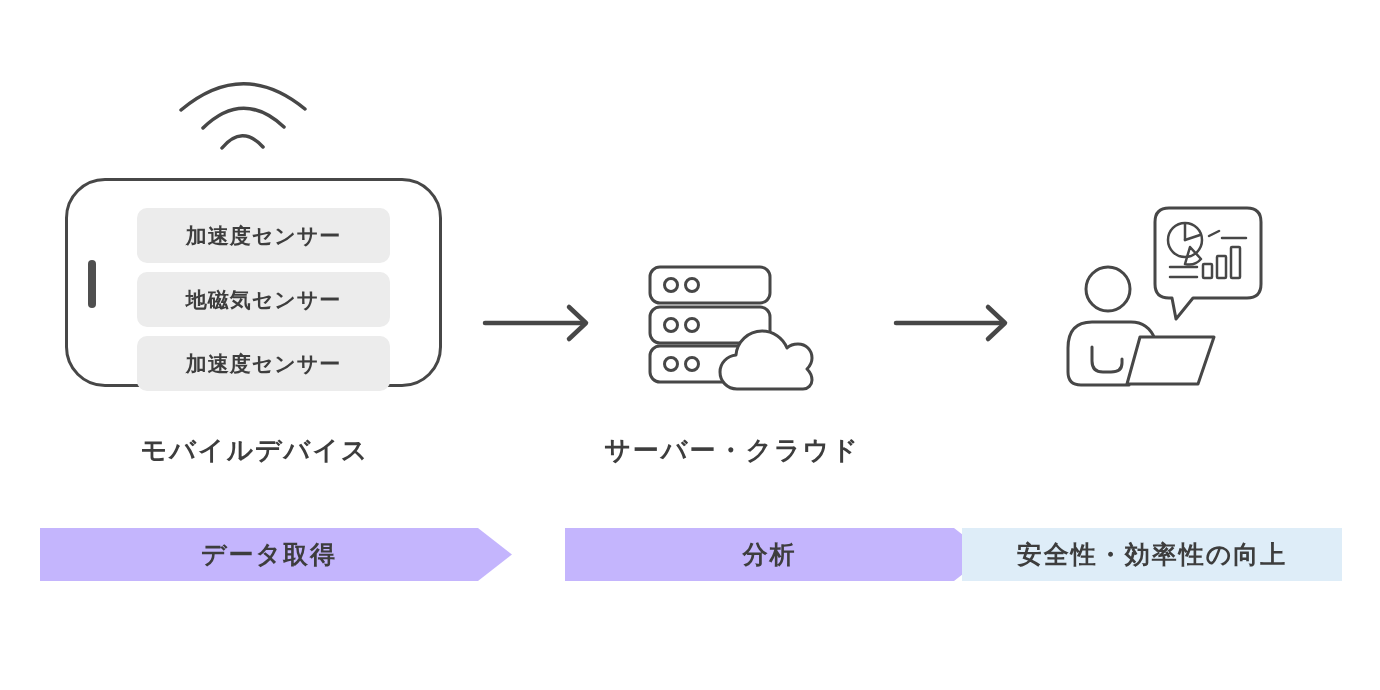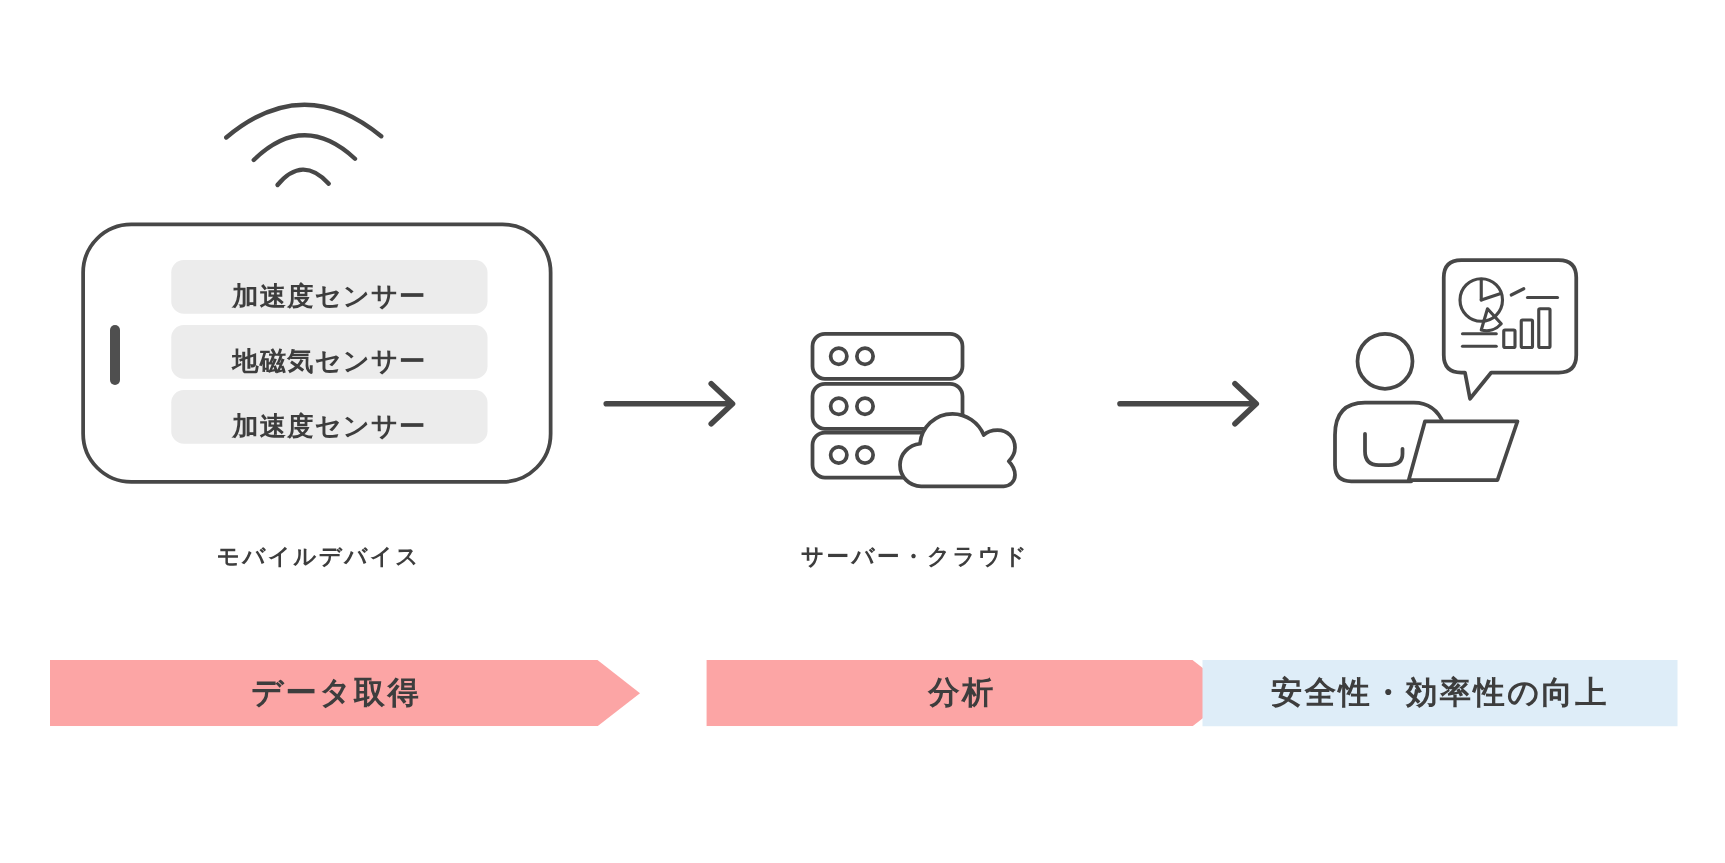--- a/index.html
+++ b/index.html
@@ -12,41 +12,41 @@
   
   .phone{
     position:absolute;left:65px;top:178px;width:377px;height:209px;
     box-sizing:border-box;border:3px solid #474747;border-radius:40px;background:#ffffff;
   }
   .speaker{
     position:absolute;left:20px;top:79px;width:8px;height:48px;border-radius:4px;background:#4f4f4f;
   }
   .pills{position:absolute;left:69px;top:27px;width:253px;display:flex;flex-direction:column;gap:9px;}
   .pill{
-    height:43px;border-radius:10px;background:#ececec;
-    display:flex;align-items:flex-end;justify-content:center;
+    height:55px;border-radius:10px;background:#ececec;
+    display:flex;align-items:center;justify-content:center;
     font-size:21px;font-weight:700;letter-spacing:1px;color:#3d3d3d;white-space:nowrap;
   }
 
   
   .stage-label{
     position:absolute;top:433px;height:30px;text-align:center;
-    font-size:18px;font-weight:700;letter-spacing:2px;color:#3d3d3d;white-space:nowrap;
+    font-size:26px;font-weight:700;letter-spacing:2px;color:#3d3d3d;white-space:nowrap;
   }
   .stage-label.s1{left:55px;width:400px;}
   .stage-label.s2{left:582px;width:300px;}
   .stage-label.s3{left:1006px;width:300px;}
 
   
   .band{
     position:absolute;top:528px;height:53px;line-height:53px;text-align:center;
     font-size:25px;font-weight:700;letter-spacing:2px;color:#3d3d3d;white-space:nowrap;
   }
   .band.chevron{
-    background:#fca5a5;box-sizing:border-box;padding-right:34px;
+    background:#c4b5fd;box-sizing:border-box;padding-right:34px;
     clip-path:polygon(0 0, calc(100% - 34px) 0, 100% 50%, calc(100% - 34px) 100%, 0 100%);
     padding-left:20px;
   }
   .band.b1{left:40px;width:472px;}
   .band.b2{left:522px;width:423px;margin-left:43px;}
   .band.b3{left:962px;width:380px;background:#deedf8;}
 </style>
 </head>
 <body>
 

